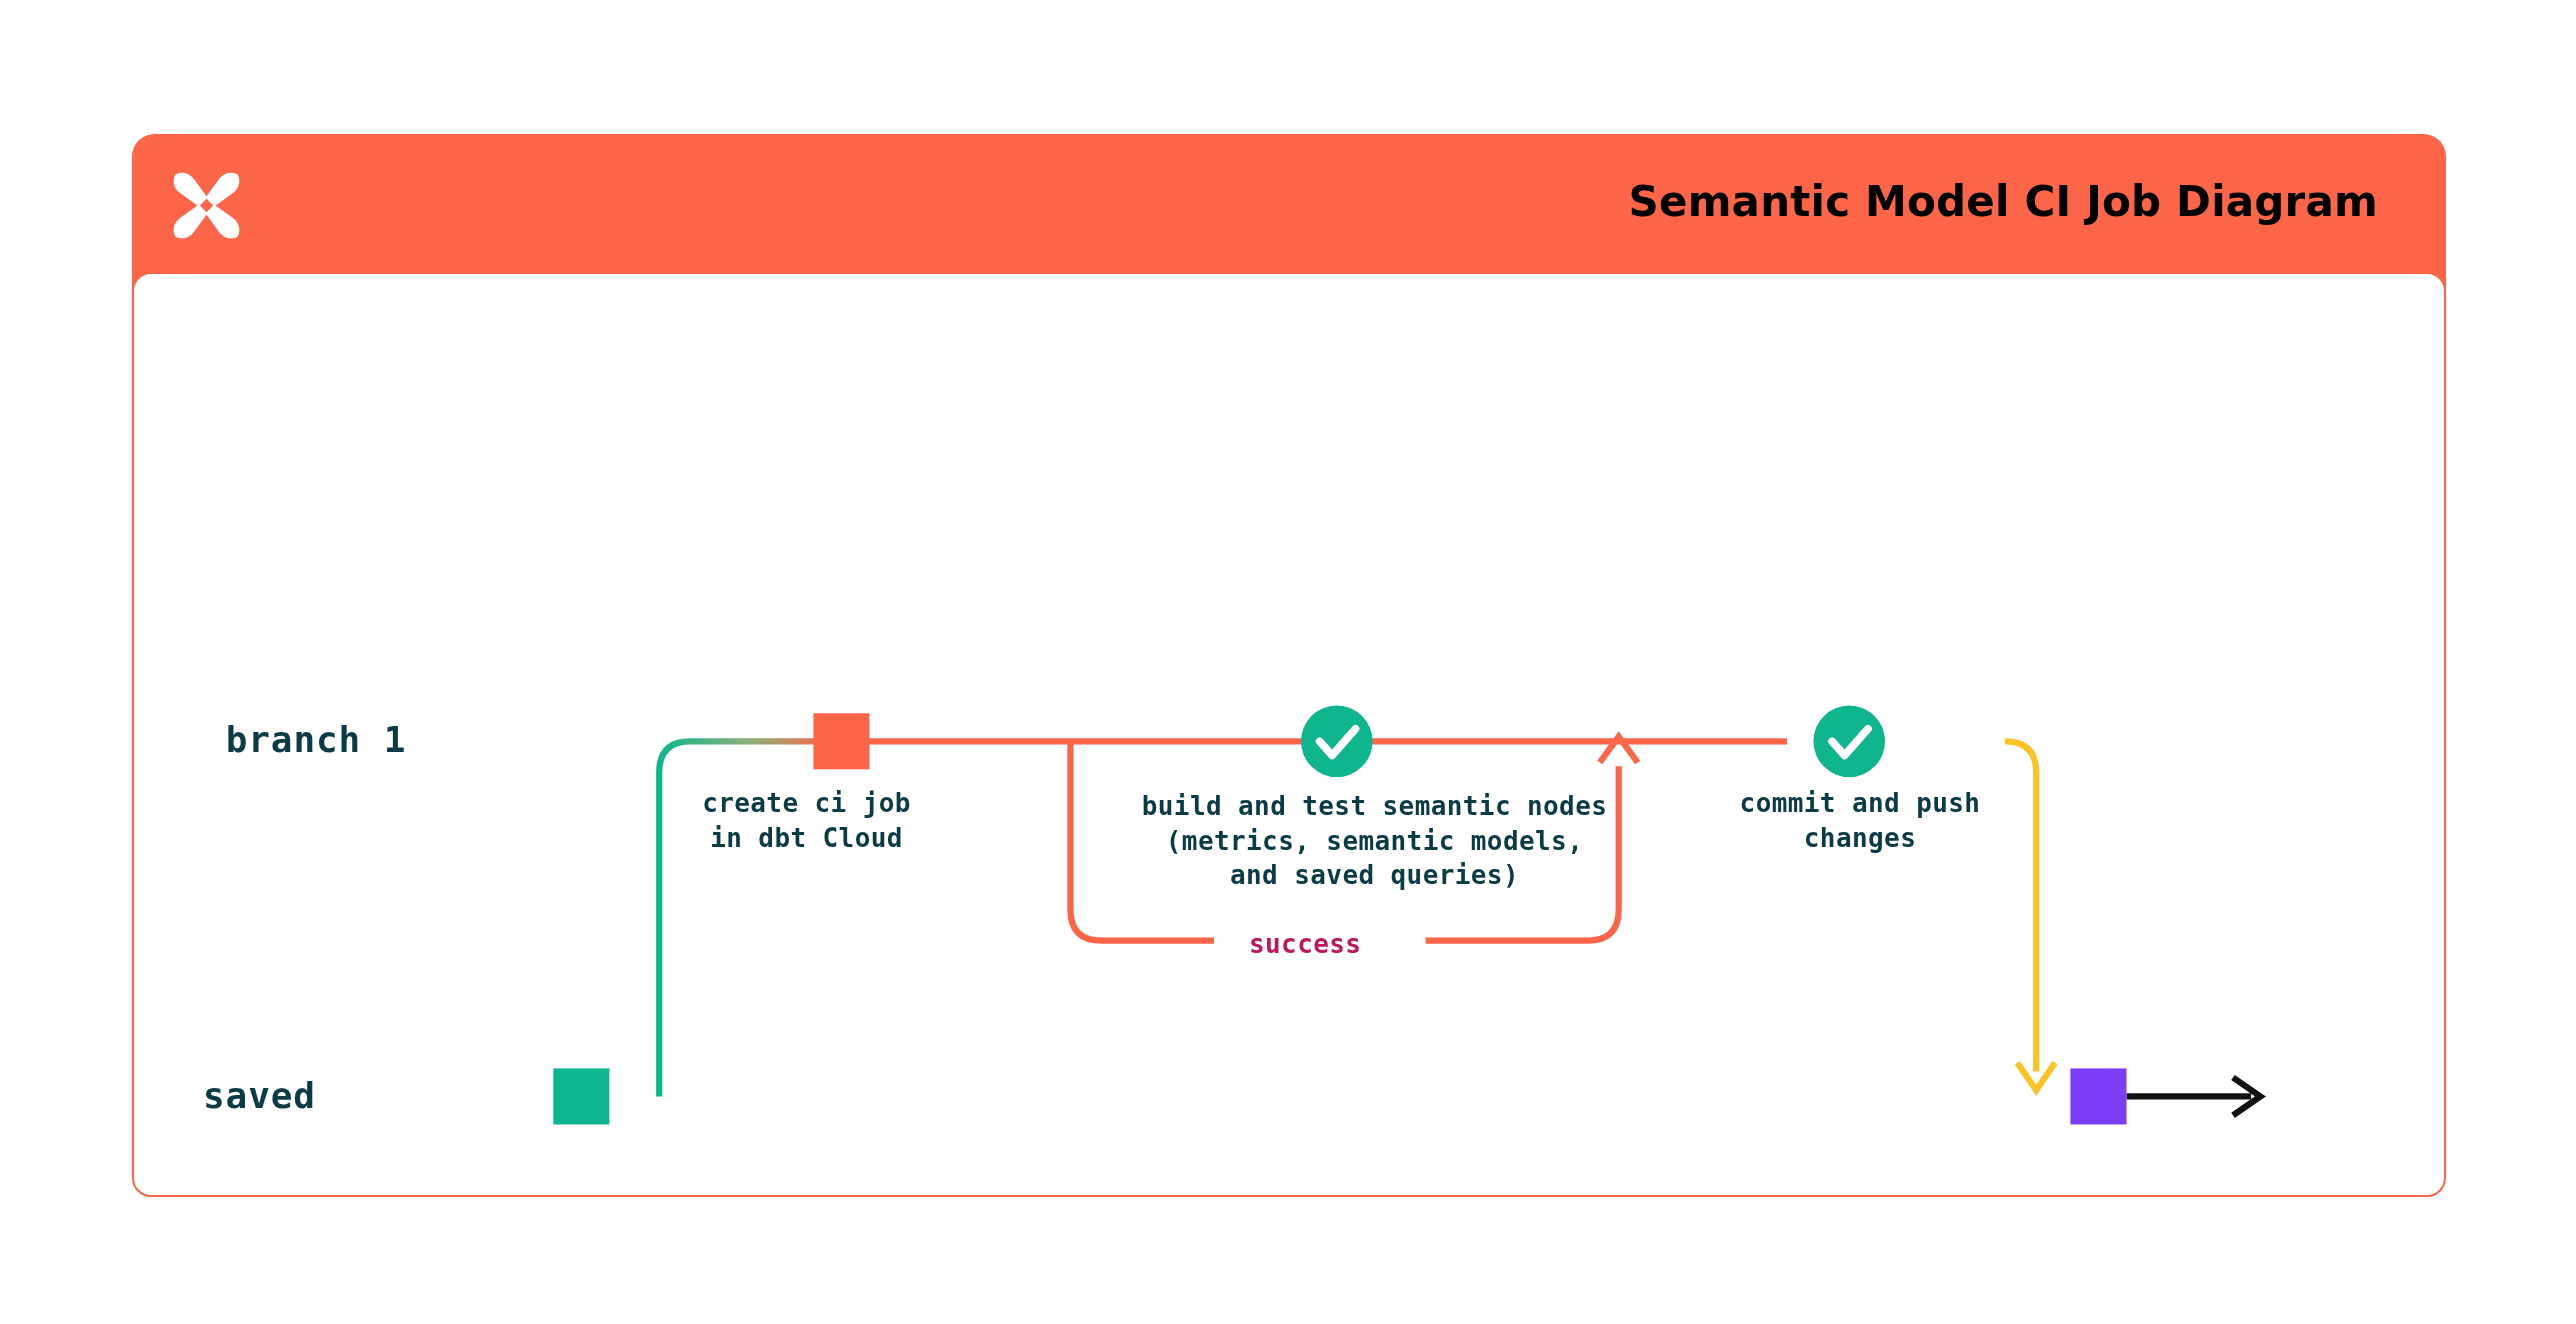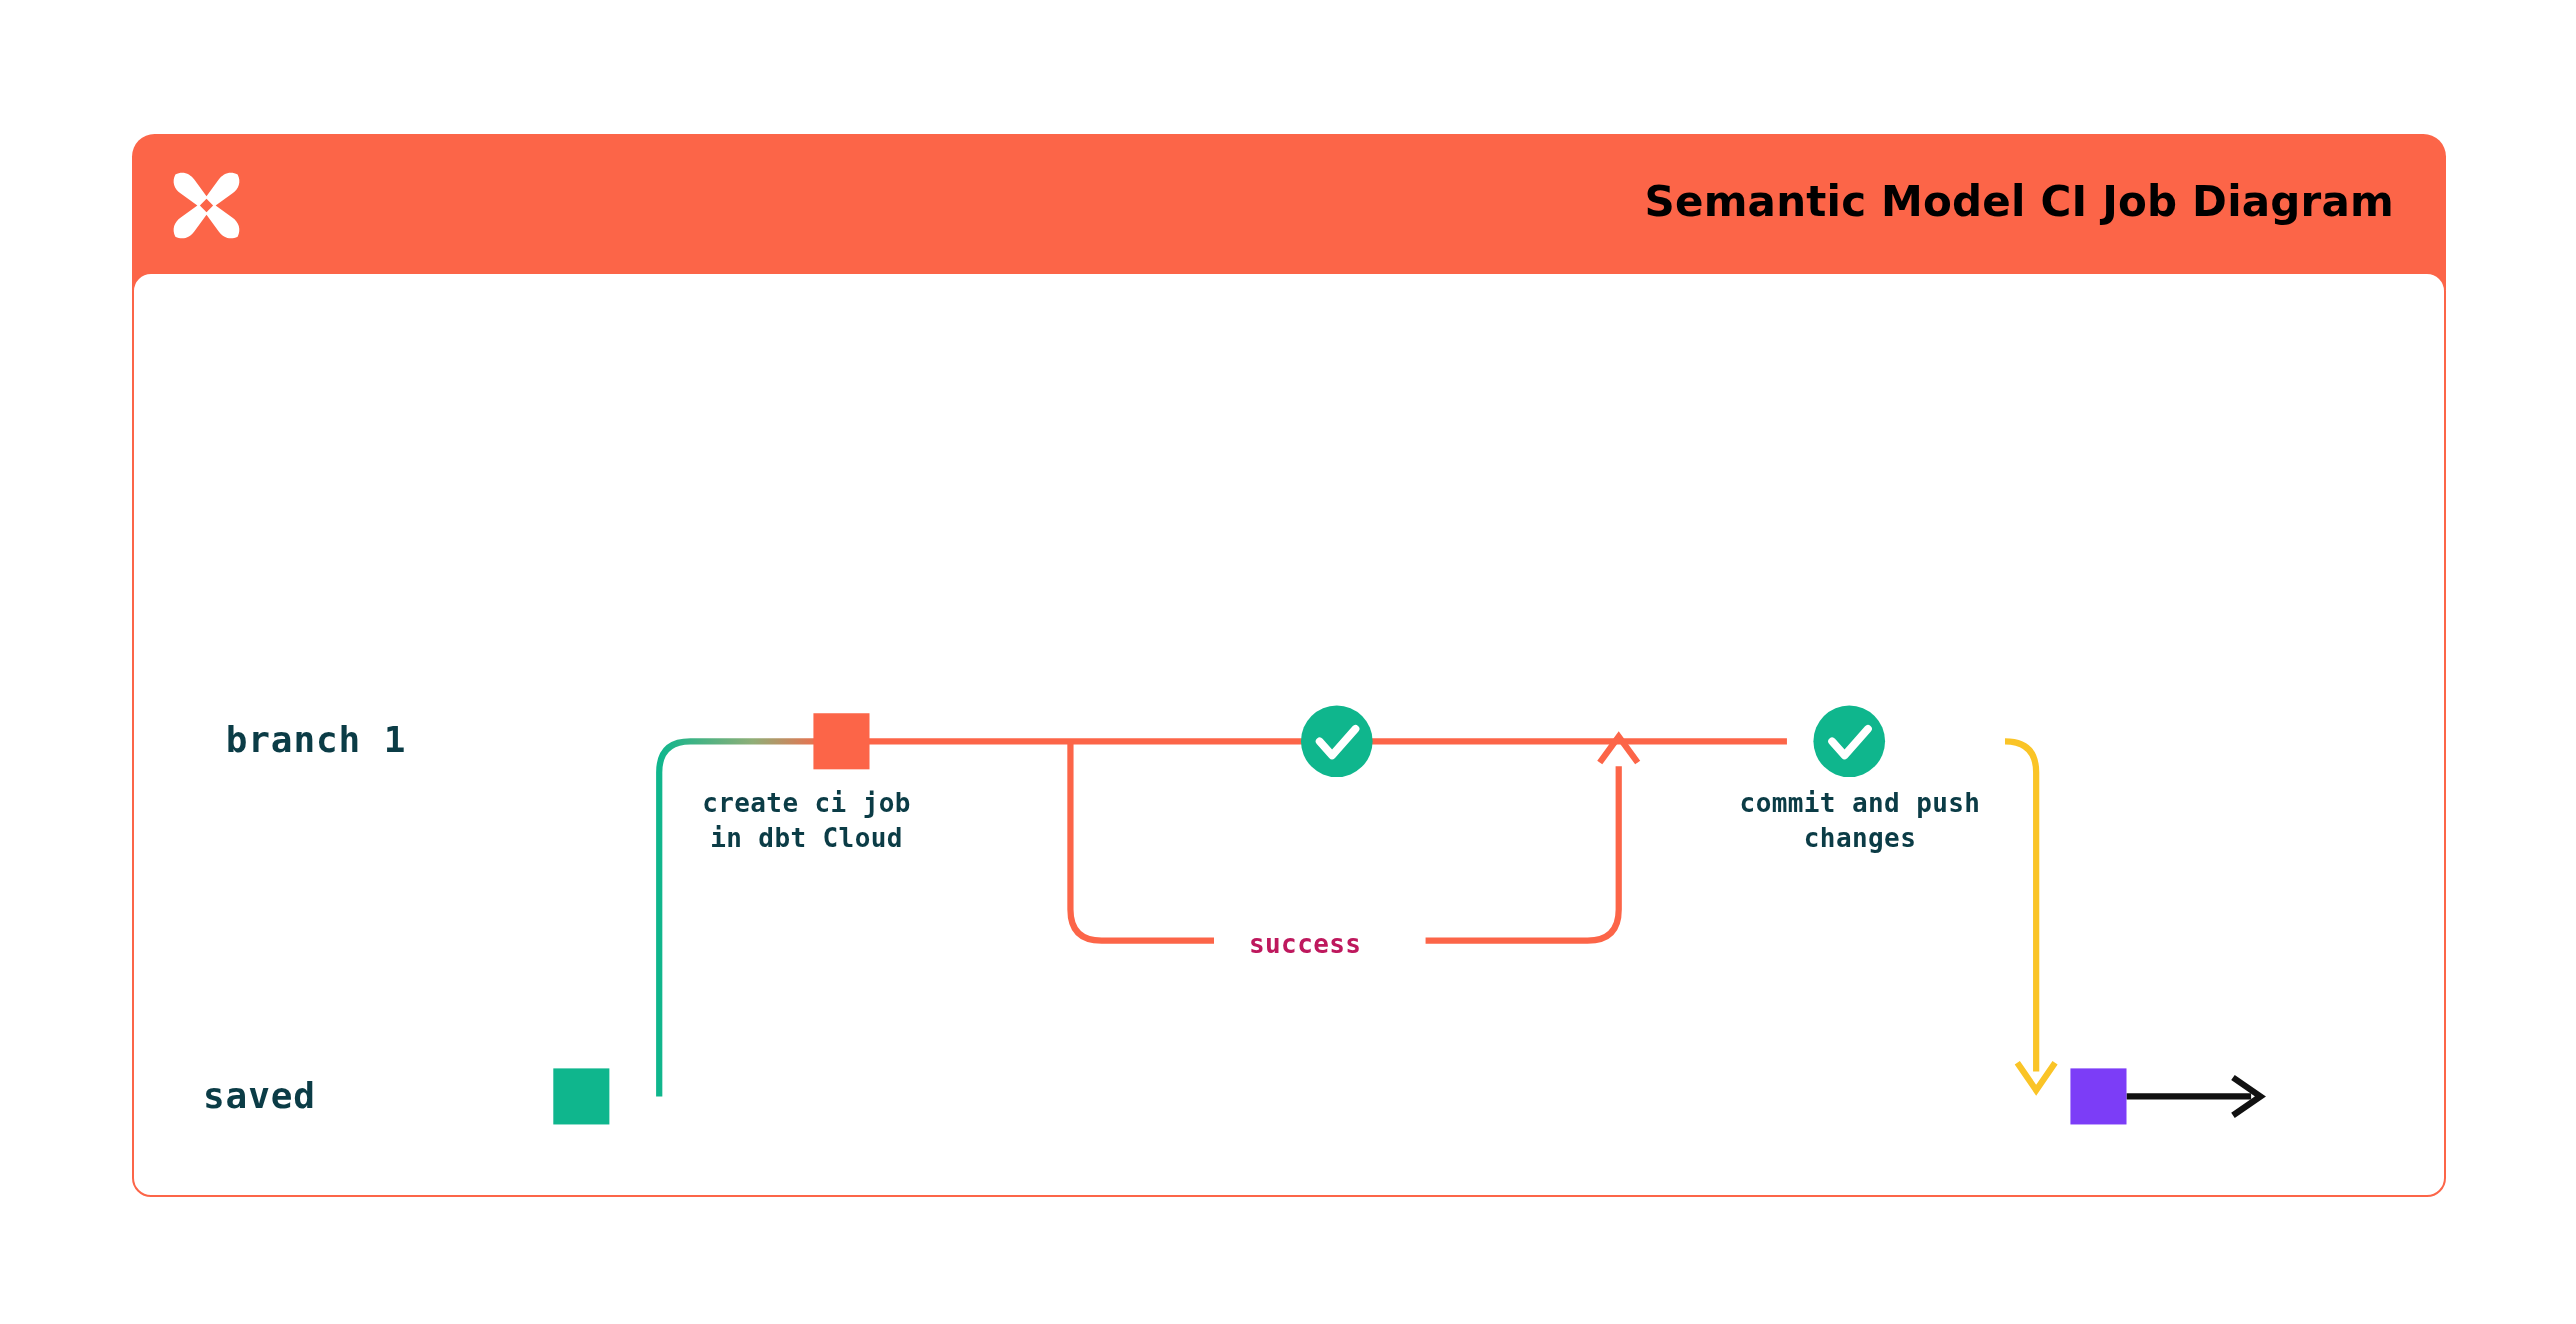--- a/index.html
+++ b/index.html
@@ -42,21 +42,21 @@
   #logo {
     position: absolute;
     left: 33px;
     top: 29.5px;
     width: 83px;
     height: 83px;
   }
 
   #card-title {
     position: absolute;
-    right: 52px;
+    right: 68px;
     top: 43px;
     font-family: "DejaVu Sans", sans-serif;
     font-size: 42px;
     font-weight: 600;
     color: #000000;
     letter-spacing: 0.2px;
     white-space: nowrap;
   }
 
   #card-body {
@@ -189,20 +189,23 @@
       <rect x="1242" y="510" width="36" height="36" fill="#7C3DF7"></rect>
     </svg>
 
     <div class="lbl branch-name" style="left:69px; top:442px; width:226px; text-align:center;">branch 1</div>
 
     <div class="lbl branch-name" style="left:69px; top:798px; width:226px; text-align:left;">saved</div>
 
     <div class="lbl node-label" style="left:499px; top:512px; width:347px;">create ci job
 in dbt Cloud</div>
 
+    <div class="lbl node-label" style="left:937px; top:515px; width:607px;">build and test semantic nodes
+(metrics, semantic models,
+and saved queries)</div>
 
     <div class="lbl node-label" style="left:1544px; top:512px; width:364px;">commit and push
 changes</div>
 
 
     <div class="lbl loop-label" style="left:1080px; top:651px; width:165px; background:#ffffff; padding:1.7px 8.7px;">success</div>
 
   </div>
 </div>
 

